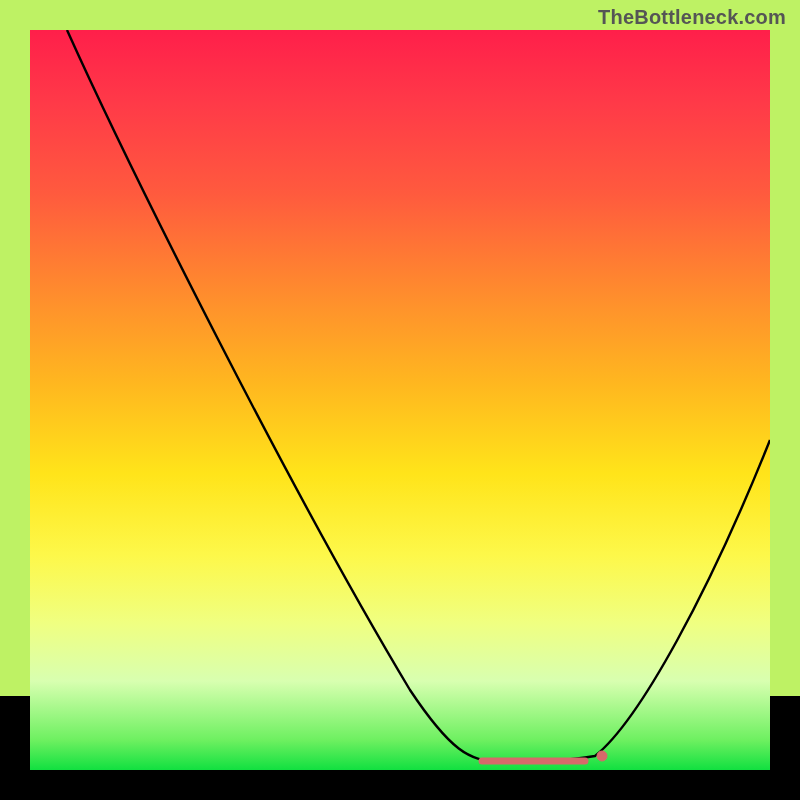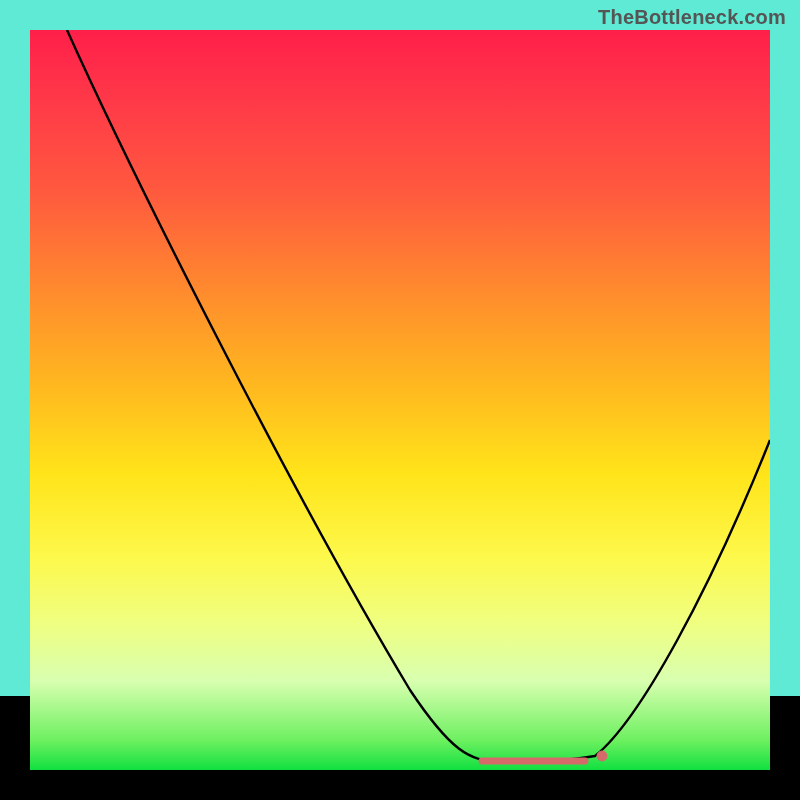--- a/index.html
+++ b/index.html
@@ -9,21 +9,21 @@
     height: 800px;
     background: #000;
     overflow: hidden;
   }
   .frame {
     position: absolute;
     left: 0;
     top: 0;
     width: 800px;
     height: 696px;
-    background: #5eead4;
+    background: #bef264;
     text-align: center;
   }
   .plot {
     position: absolute;
     left: 30px;
     top: 30px;
     width: 740px;
     height: 740px;
     
     background: linear-gradient(

